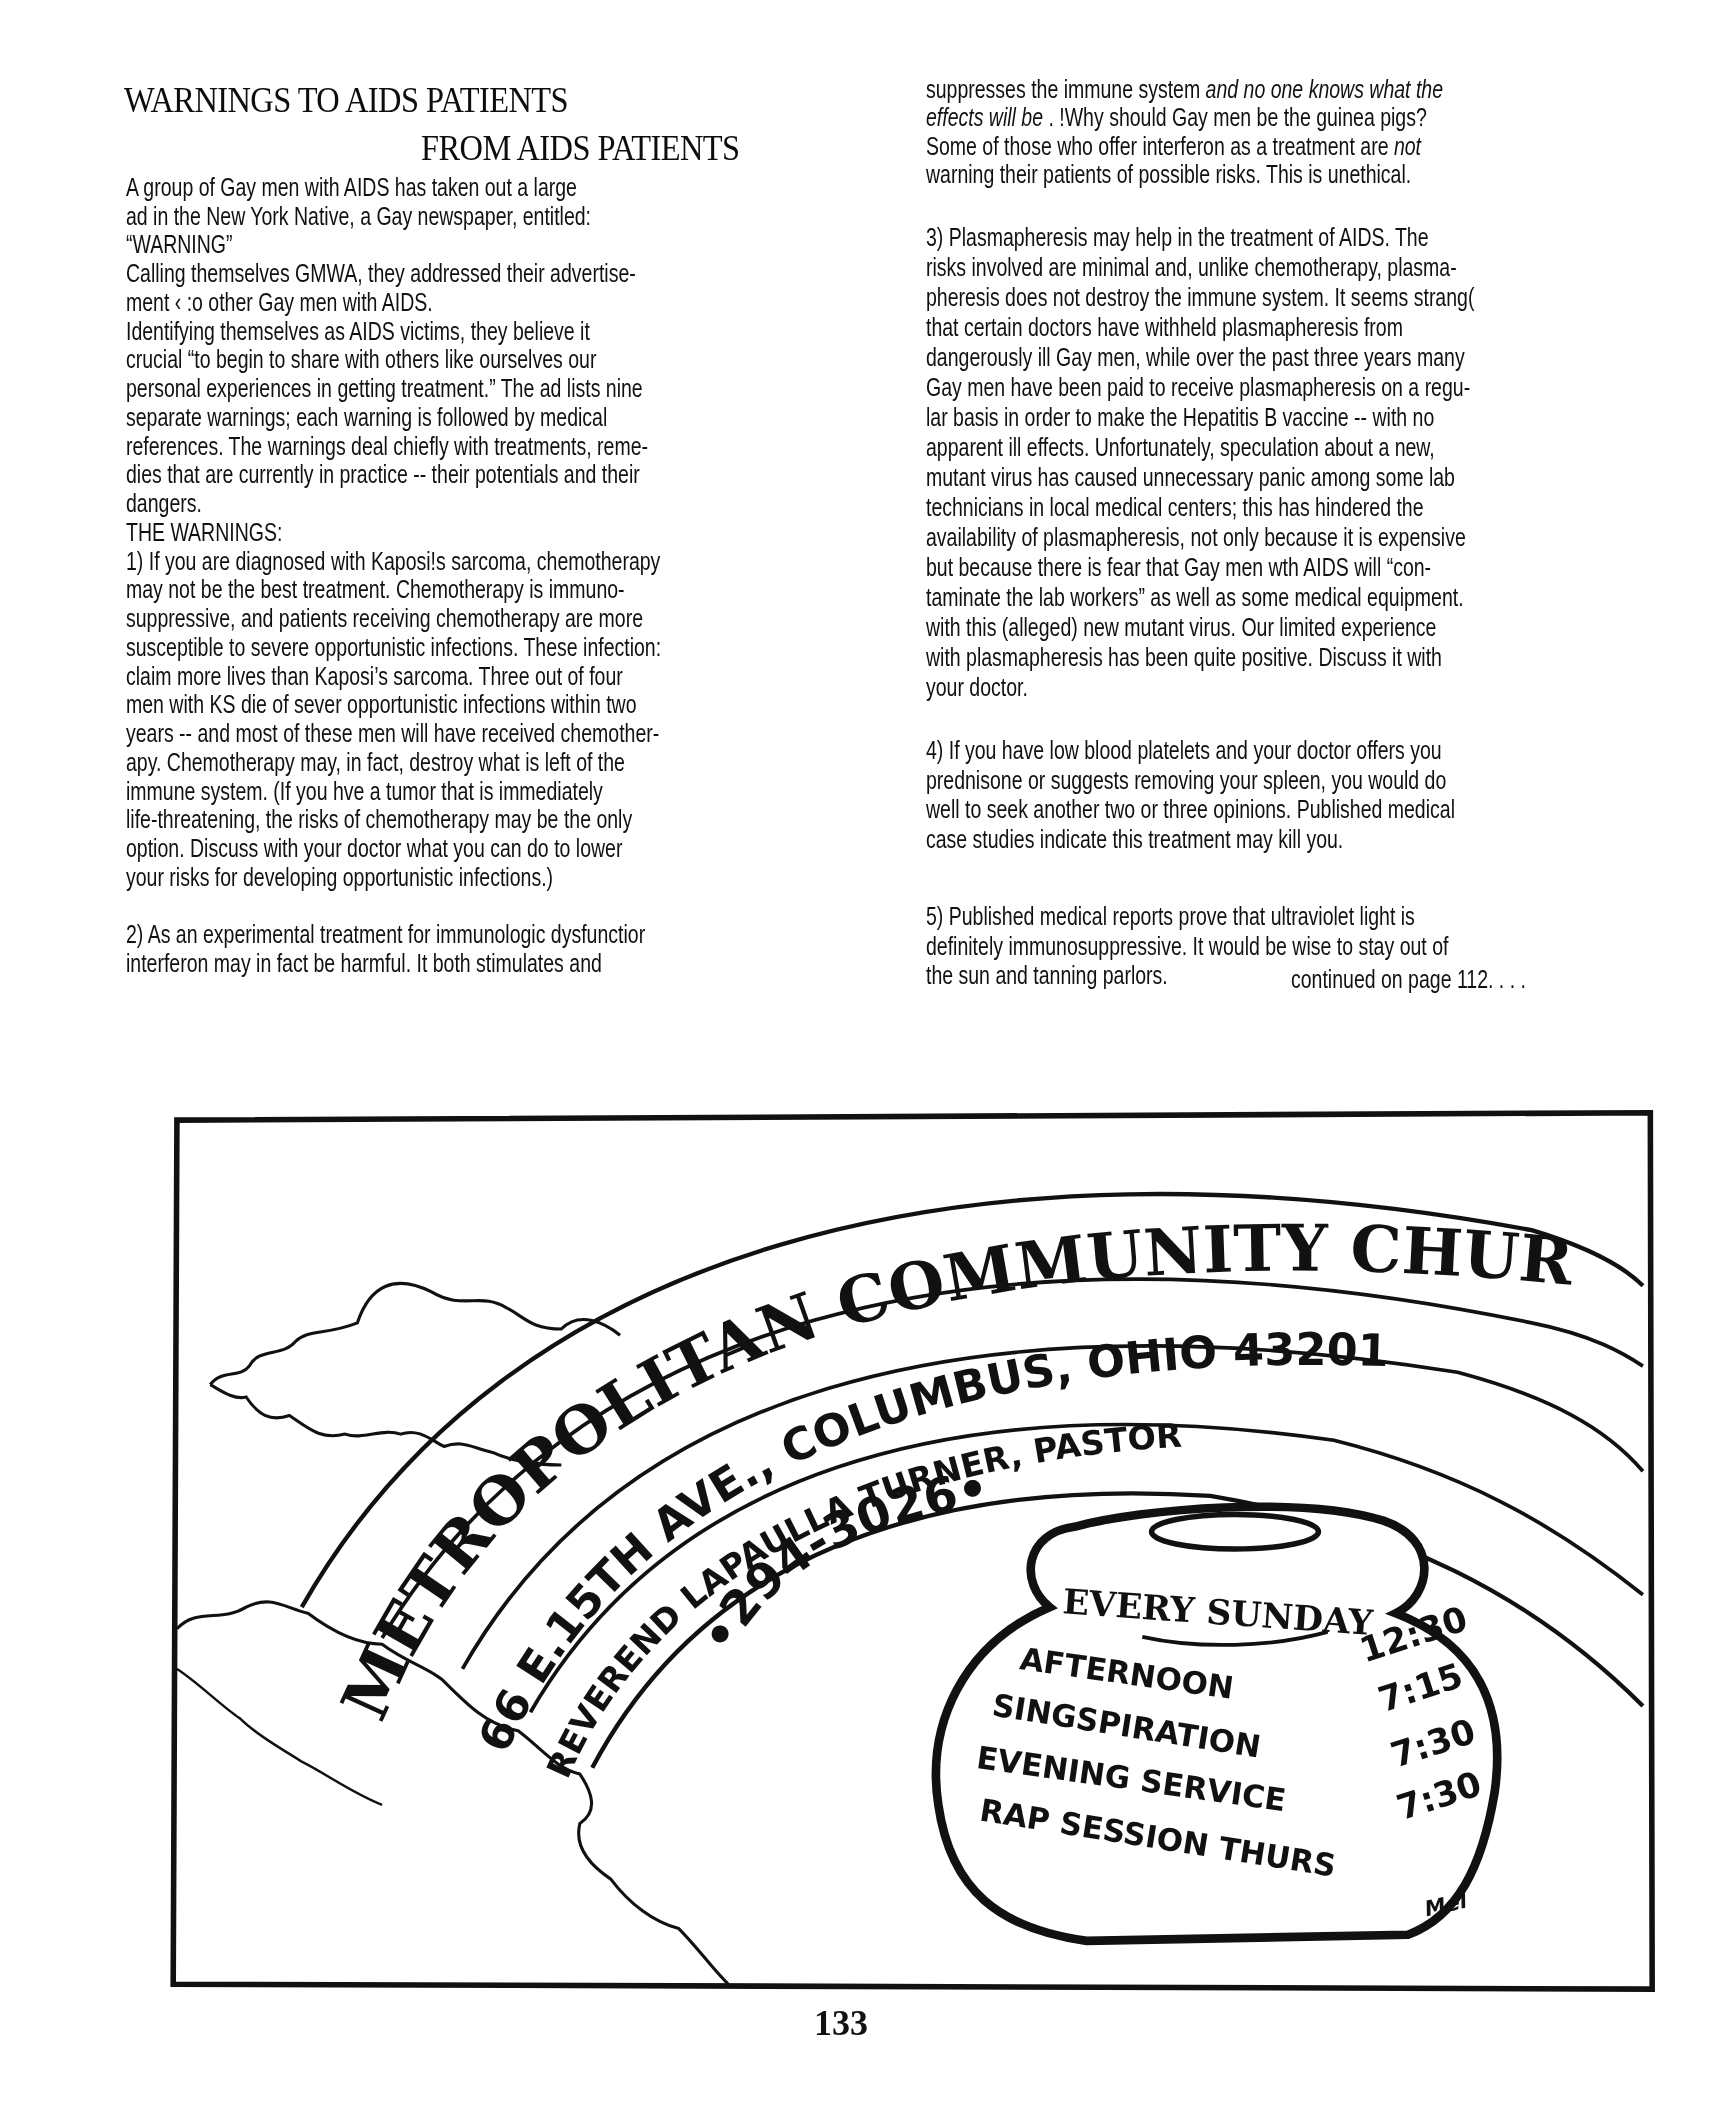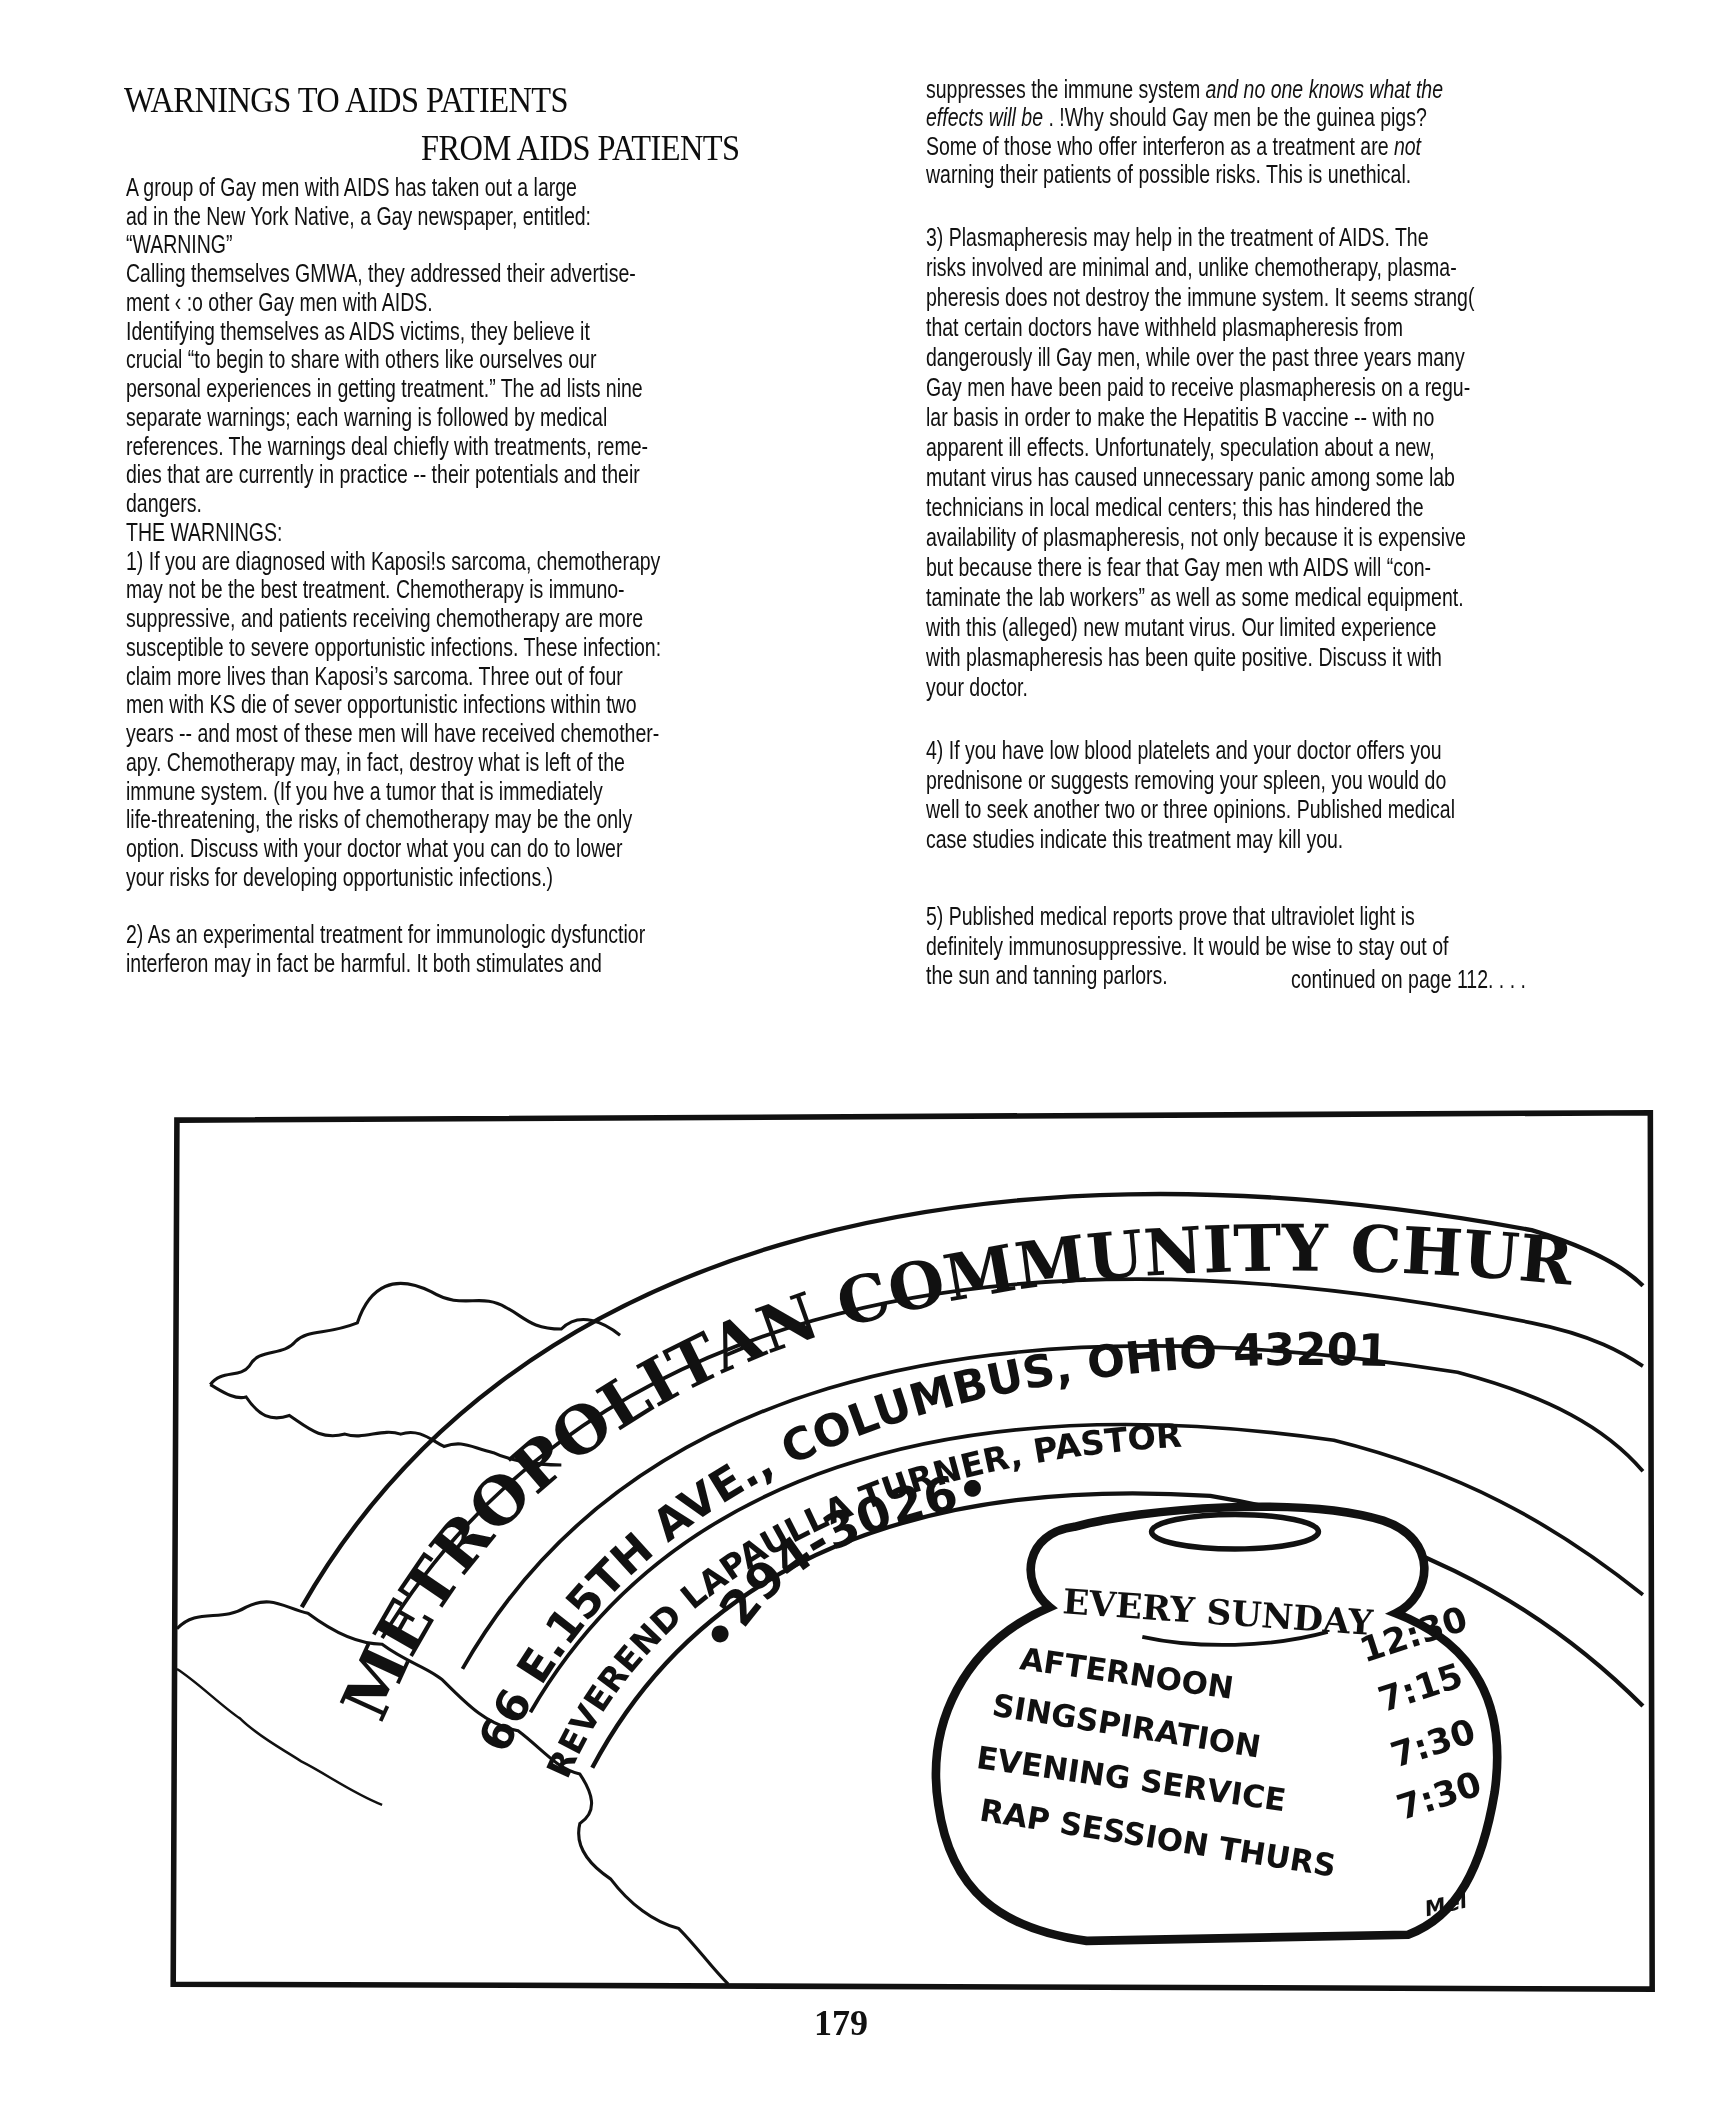--- a/index.html
+++ b/index.html
@@ -138,15 +138,15 @@
         <text class="hand" x="2180" y="2770" font-size="56" transform="rotate(-18 2180 2770)">7:15</text>
         <text class="hand" x="1520" y="2860" font-size="50" transform="rotate(8 1520 2860)">EVENING SERVICE</text>
         <text class="hand" x="2200" y="2860" font-size="56" transform="rotate(-18 2200 2860)">7:30</text>
         <text class="hand" x="1525" y="2945" font-size="50" transform="rotate(9 1525 2945)">RAP SESSION THURS</text>
         <text class="hand" x="2210" y="2945" font-size="56" transform="rotate(-18 2210 2945)">7:30</text>
       </g>
 
     <text class="hand" x="2250" y="3100" font-size="34" font-style="italic" transform="rotate(-12 2250 3100)">Mel</text>
   </svg>
 
-  <div class="pagenum">179</div>
+  <div class="pagenum">133</div>
 </div>
 
 
 </body></html>

